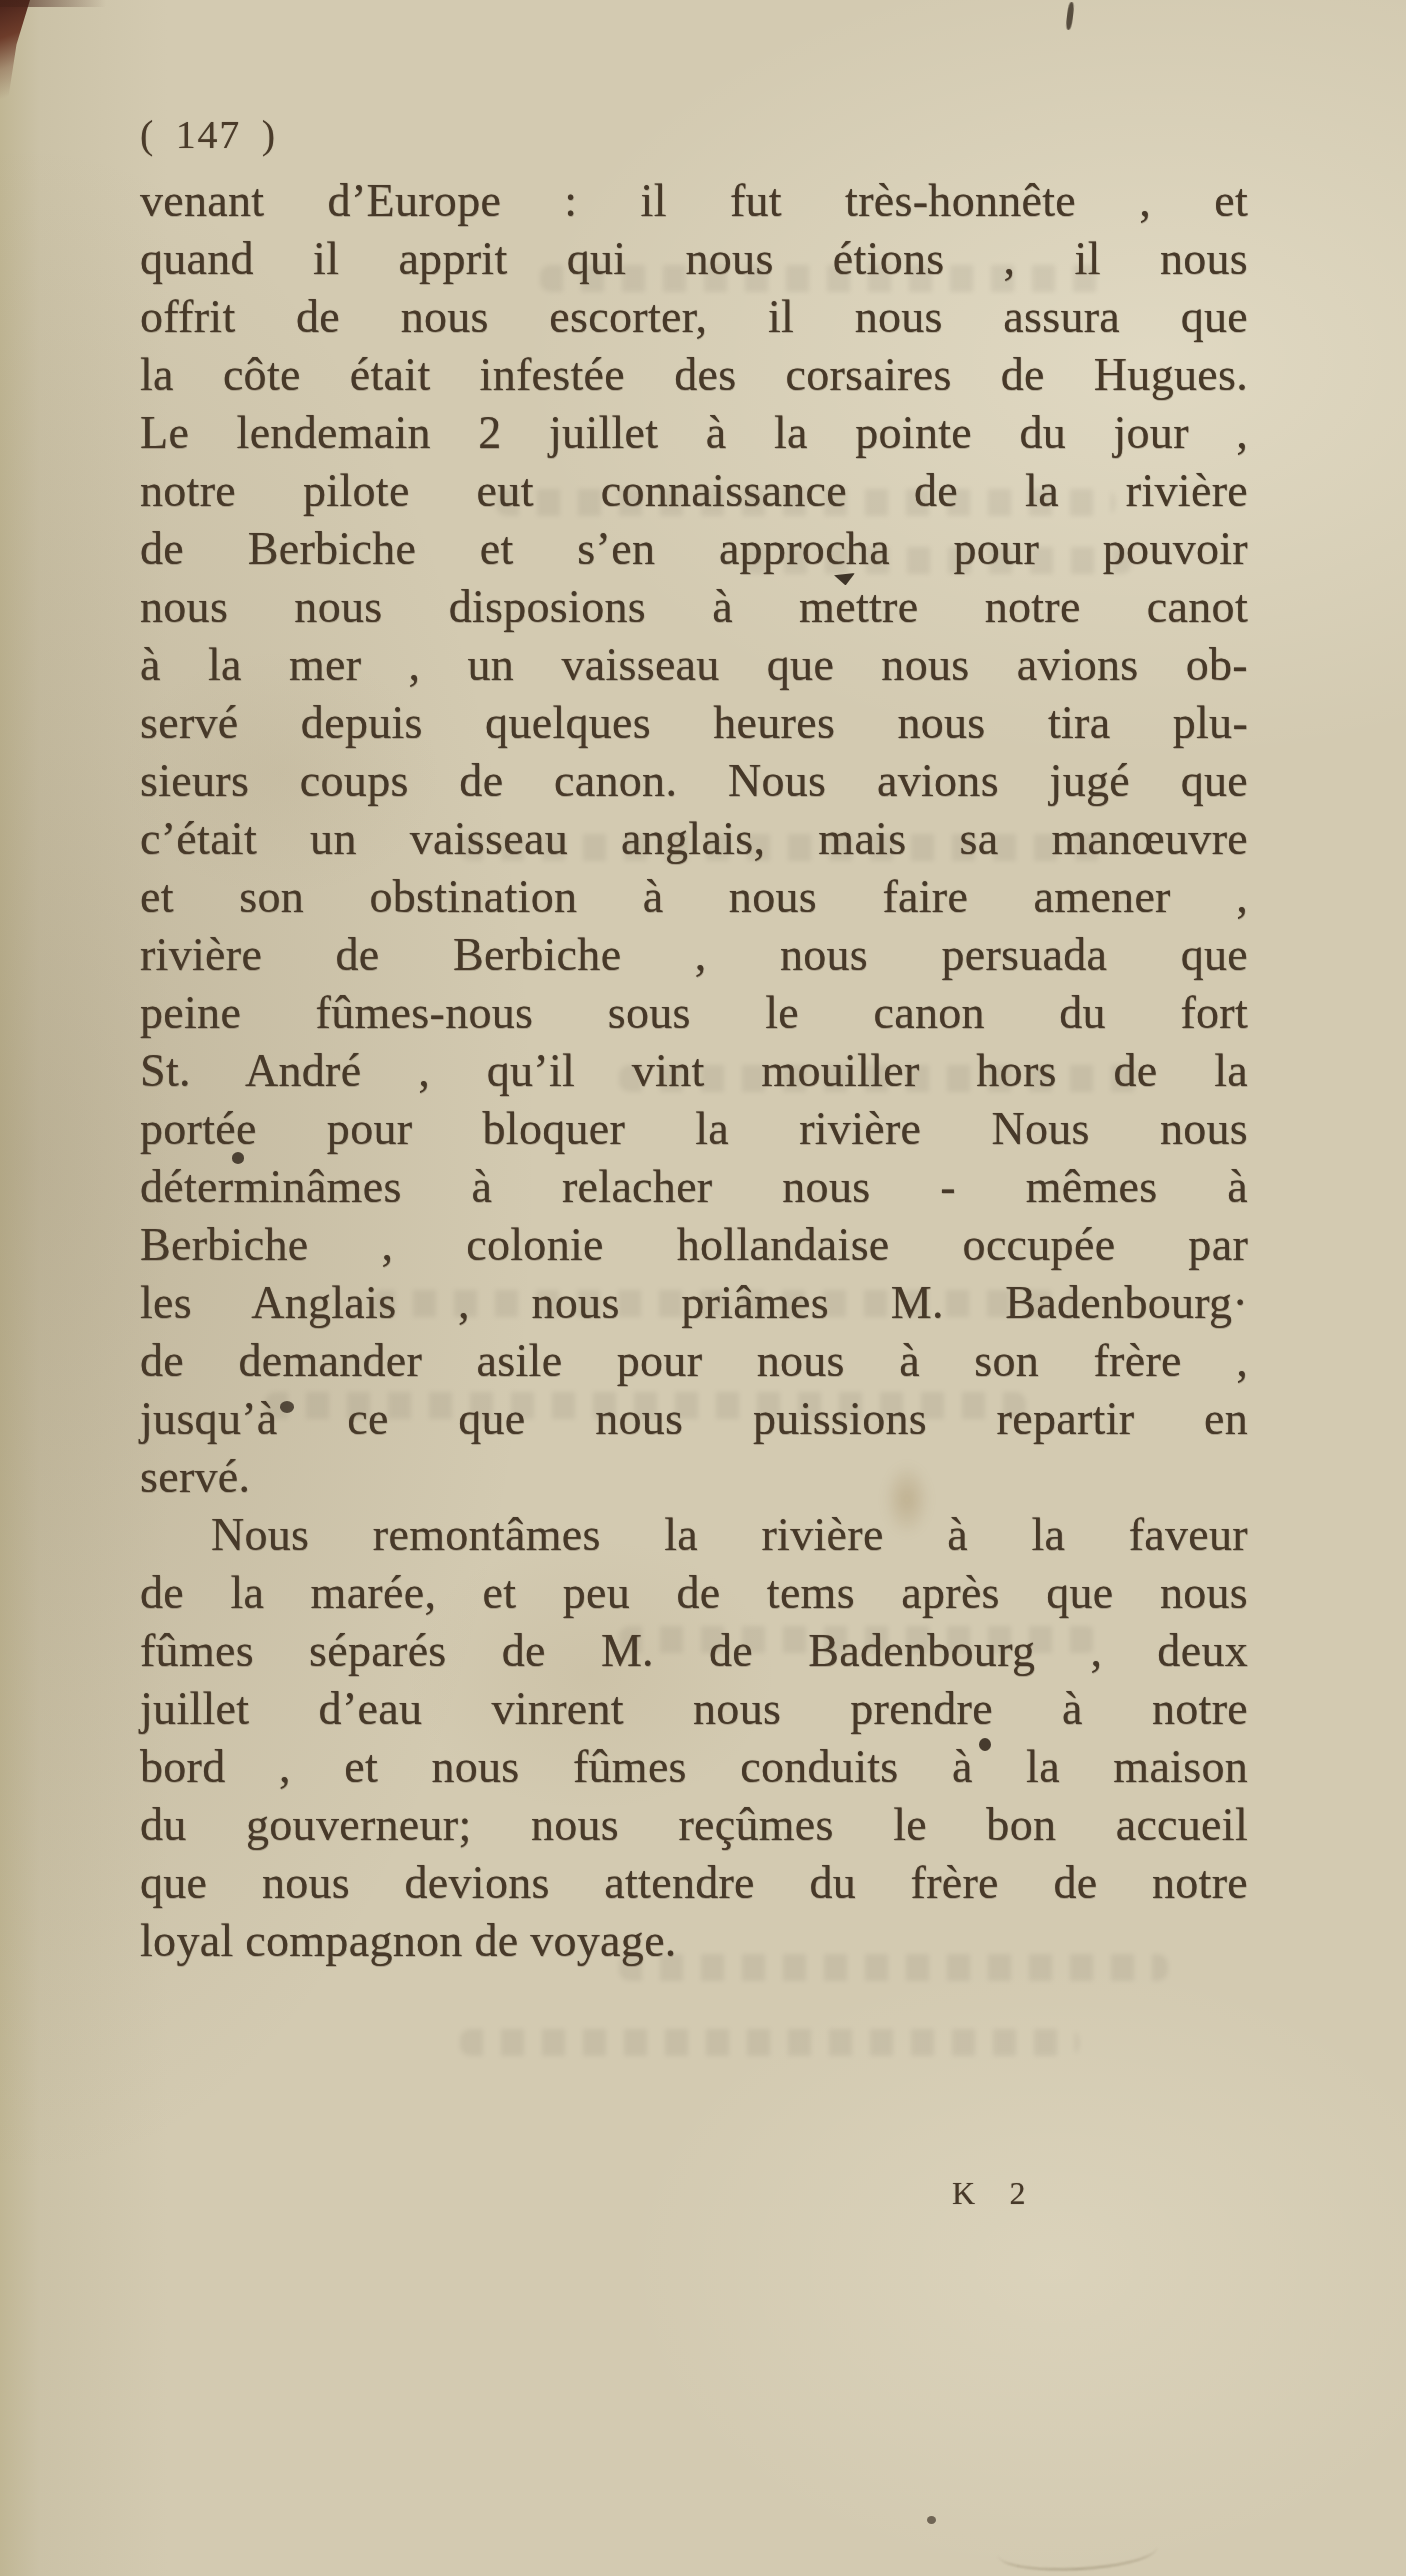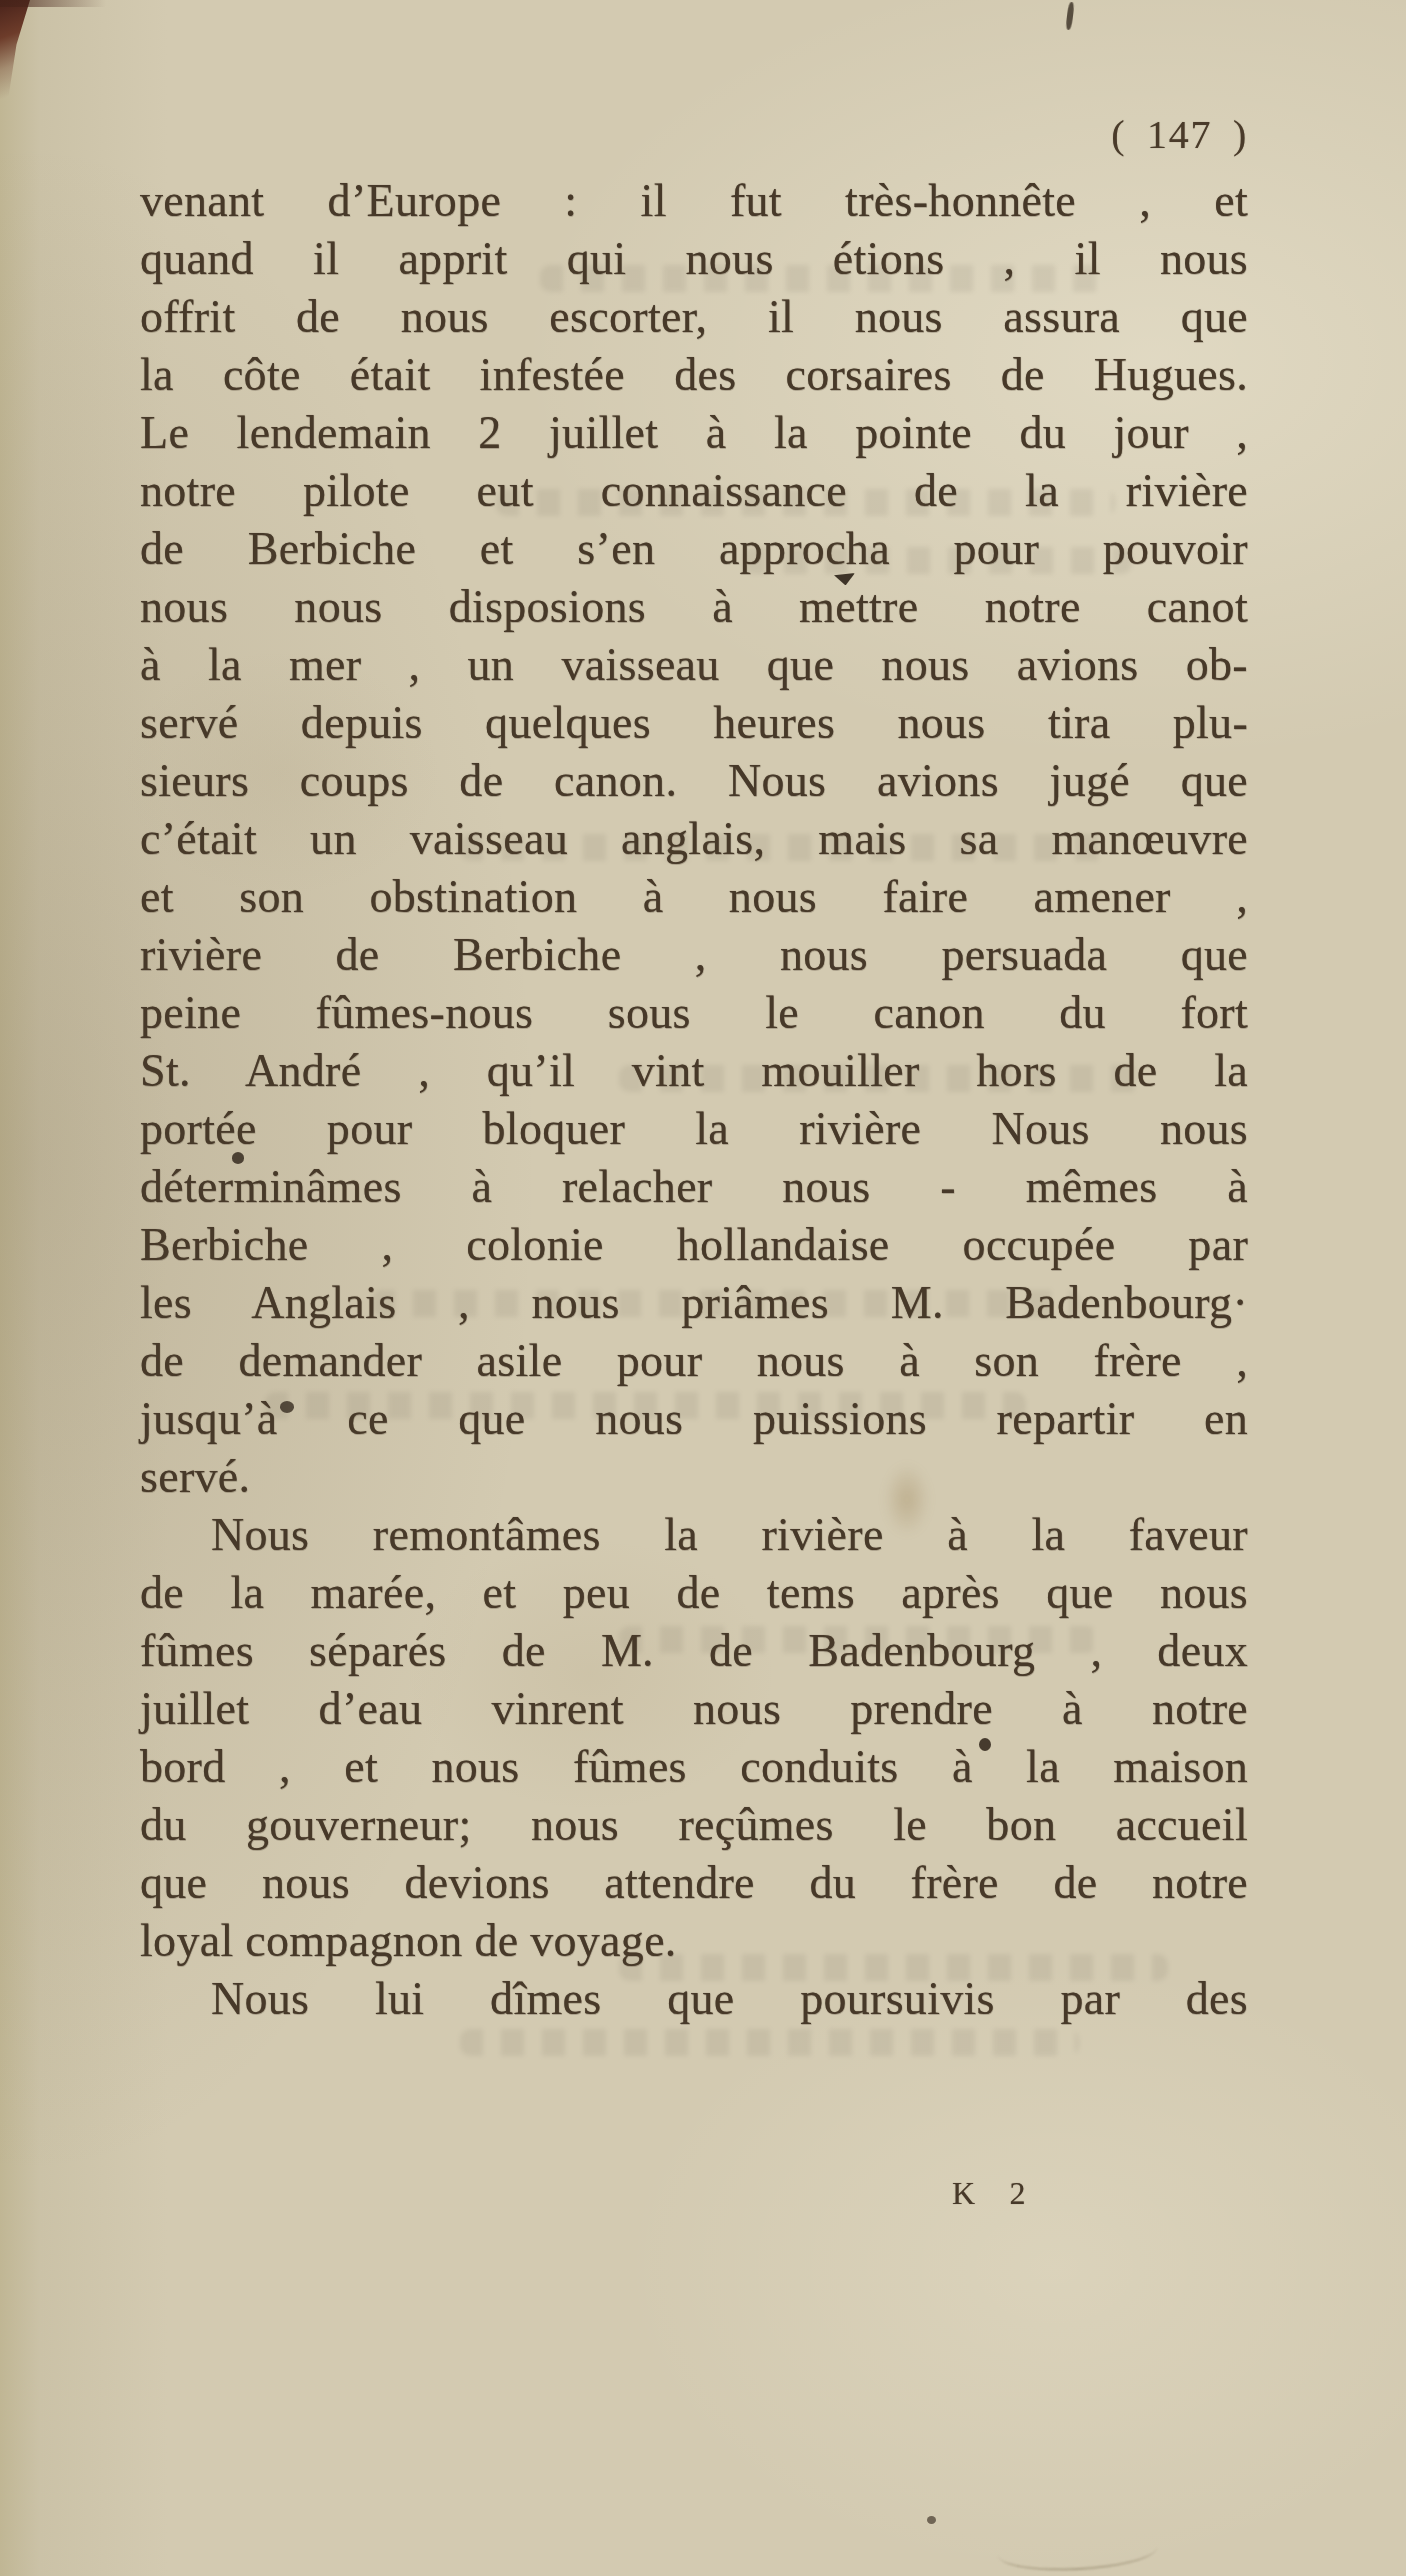--- a/index.html
+++ b/index.html
@@ -17,21 +17,21 @@
       radial-gradient(708px 1416px at 2% 45%, rgba(118,102,72,.20), transparent 72%),
       radial-gradient(265px 195px at 42% 65%, rgba(150,130,90,.10), transparent 70%),
       radial-gradient(230px 177px at 20% 30%, rgba(150,132,95,.08), transparent 70%),
       linear-gradient(90deg, #c0b694 0px, #cbc2a7 40px, var(--paper) 168px),
       var(--paper);
     font-family:"Liberation Serif","DejaVu Serif",serif;
     color:var(--ink);
   }
   .folio{
     position:absolute;left:140px;top:111px;width:1108px;
-    text-align:right;font-size:40px;word-spacing:8.8px;letter-spacing:1.8px;
+    text-align:left;font-size:40px;word-spacing:8.8px;letter-spacing:1.8px;
     color:#4a3b2a;text-shadow:0 0 0.9px rgba(70,56,40,.55);
   }
   .text-block{
     position:absolute;left:140px;top:172px;width:1108px;
   }
   .line{
     box-sizing:border-box;
     height:58px;line-height:58px;width:1108px;
     font-size:46px;letter-spacing:0.3px;
     white-space:nowrap;
@@ -136,21 +136,20 @@
       <div class="line">jusqu’à ce que nous puissions repartir en</div>
       <div class="line flush">servé.</div>
       <div class="line indent">Nous remontâmes la rivière à la faveur</div>
       <div class="line">de la marée, et peu de tems après que nous</div>
       <div class="line">fûmes séparés de M. de Badenbourg , deux</div>
       <div class="line">juillet d’eau vinrent nous prendre à notre</div>
       <div class="line">bord , et nous fûmes conduits à la maison</div>
       <div class="line">du gouverneur; nous reçûmes le bon accueil</div>
       <div class="line">que nous devions attendre du frère de notre</div>
       <div class="line flush">loyal compagnon de voyage.</div>
-      <div class="line indent">Nous lui dîmes que poursuivis par des</div>
     </div>
 
   <div class="signature">K 2</div>
 
   <div class="speck badenbourg-blot"></div>
   <div class="speck apres-blot"></div>
   <div class="speck peine-blot"></div>
   <div class="speck berbiche-blot"></div>
   <div class="speck bottom-dot"></div>
   <div class="speck top-tick"></div>

